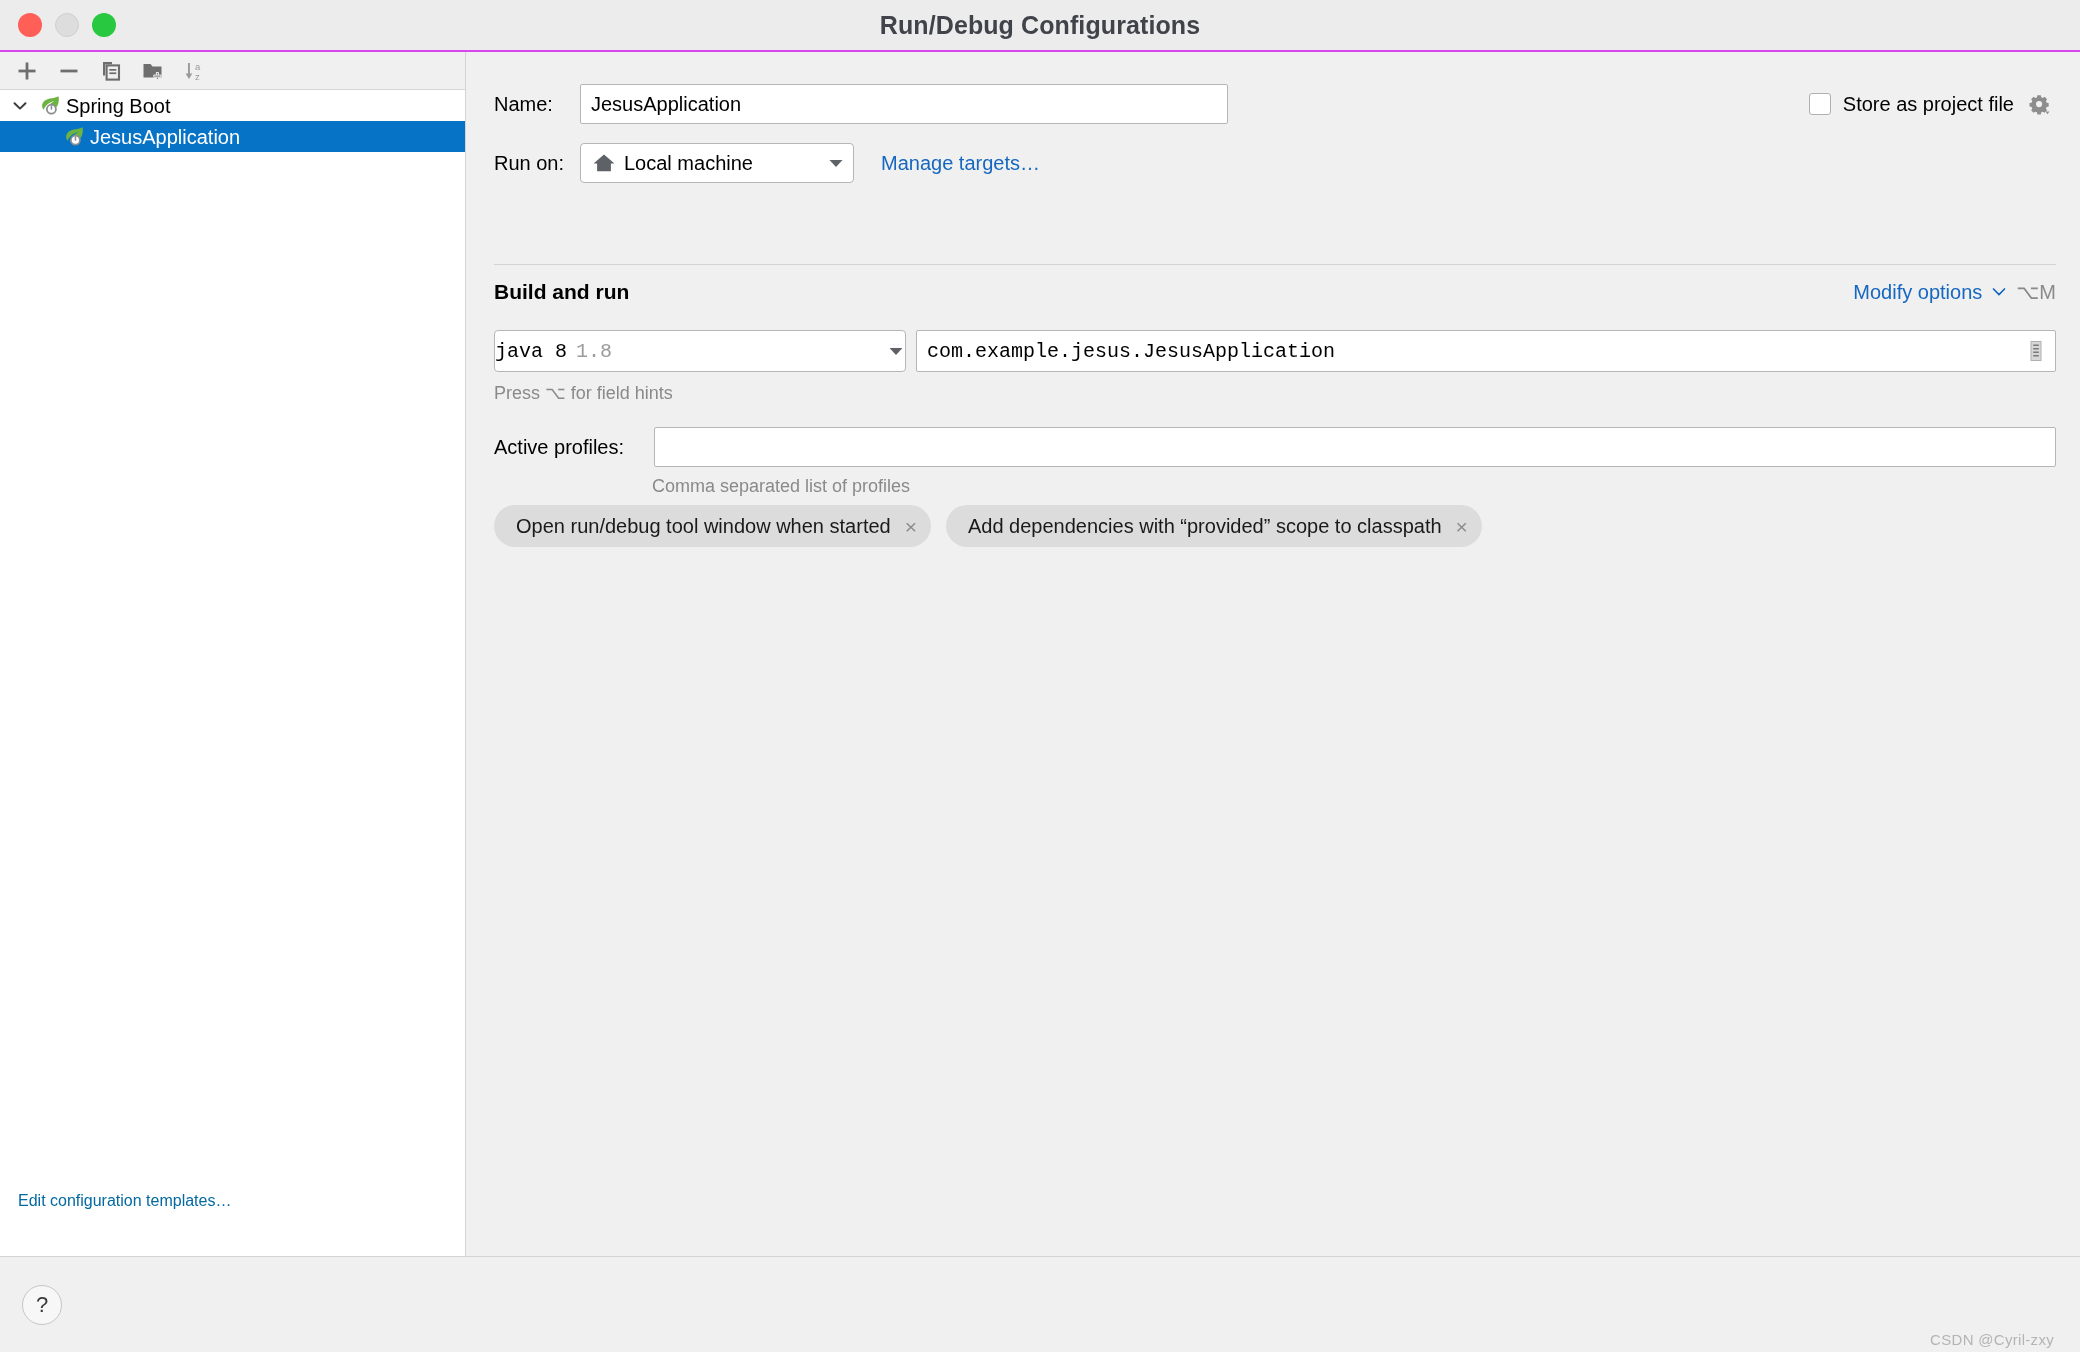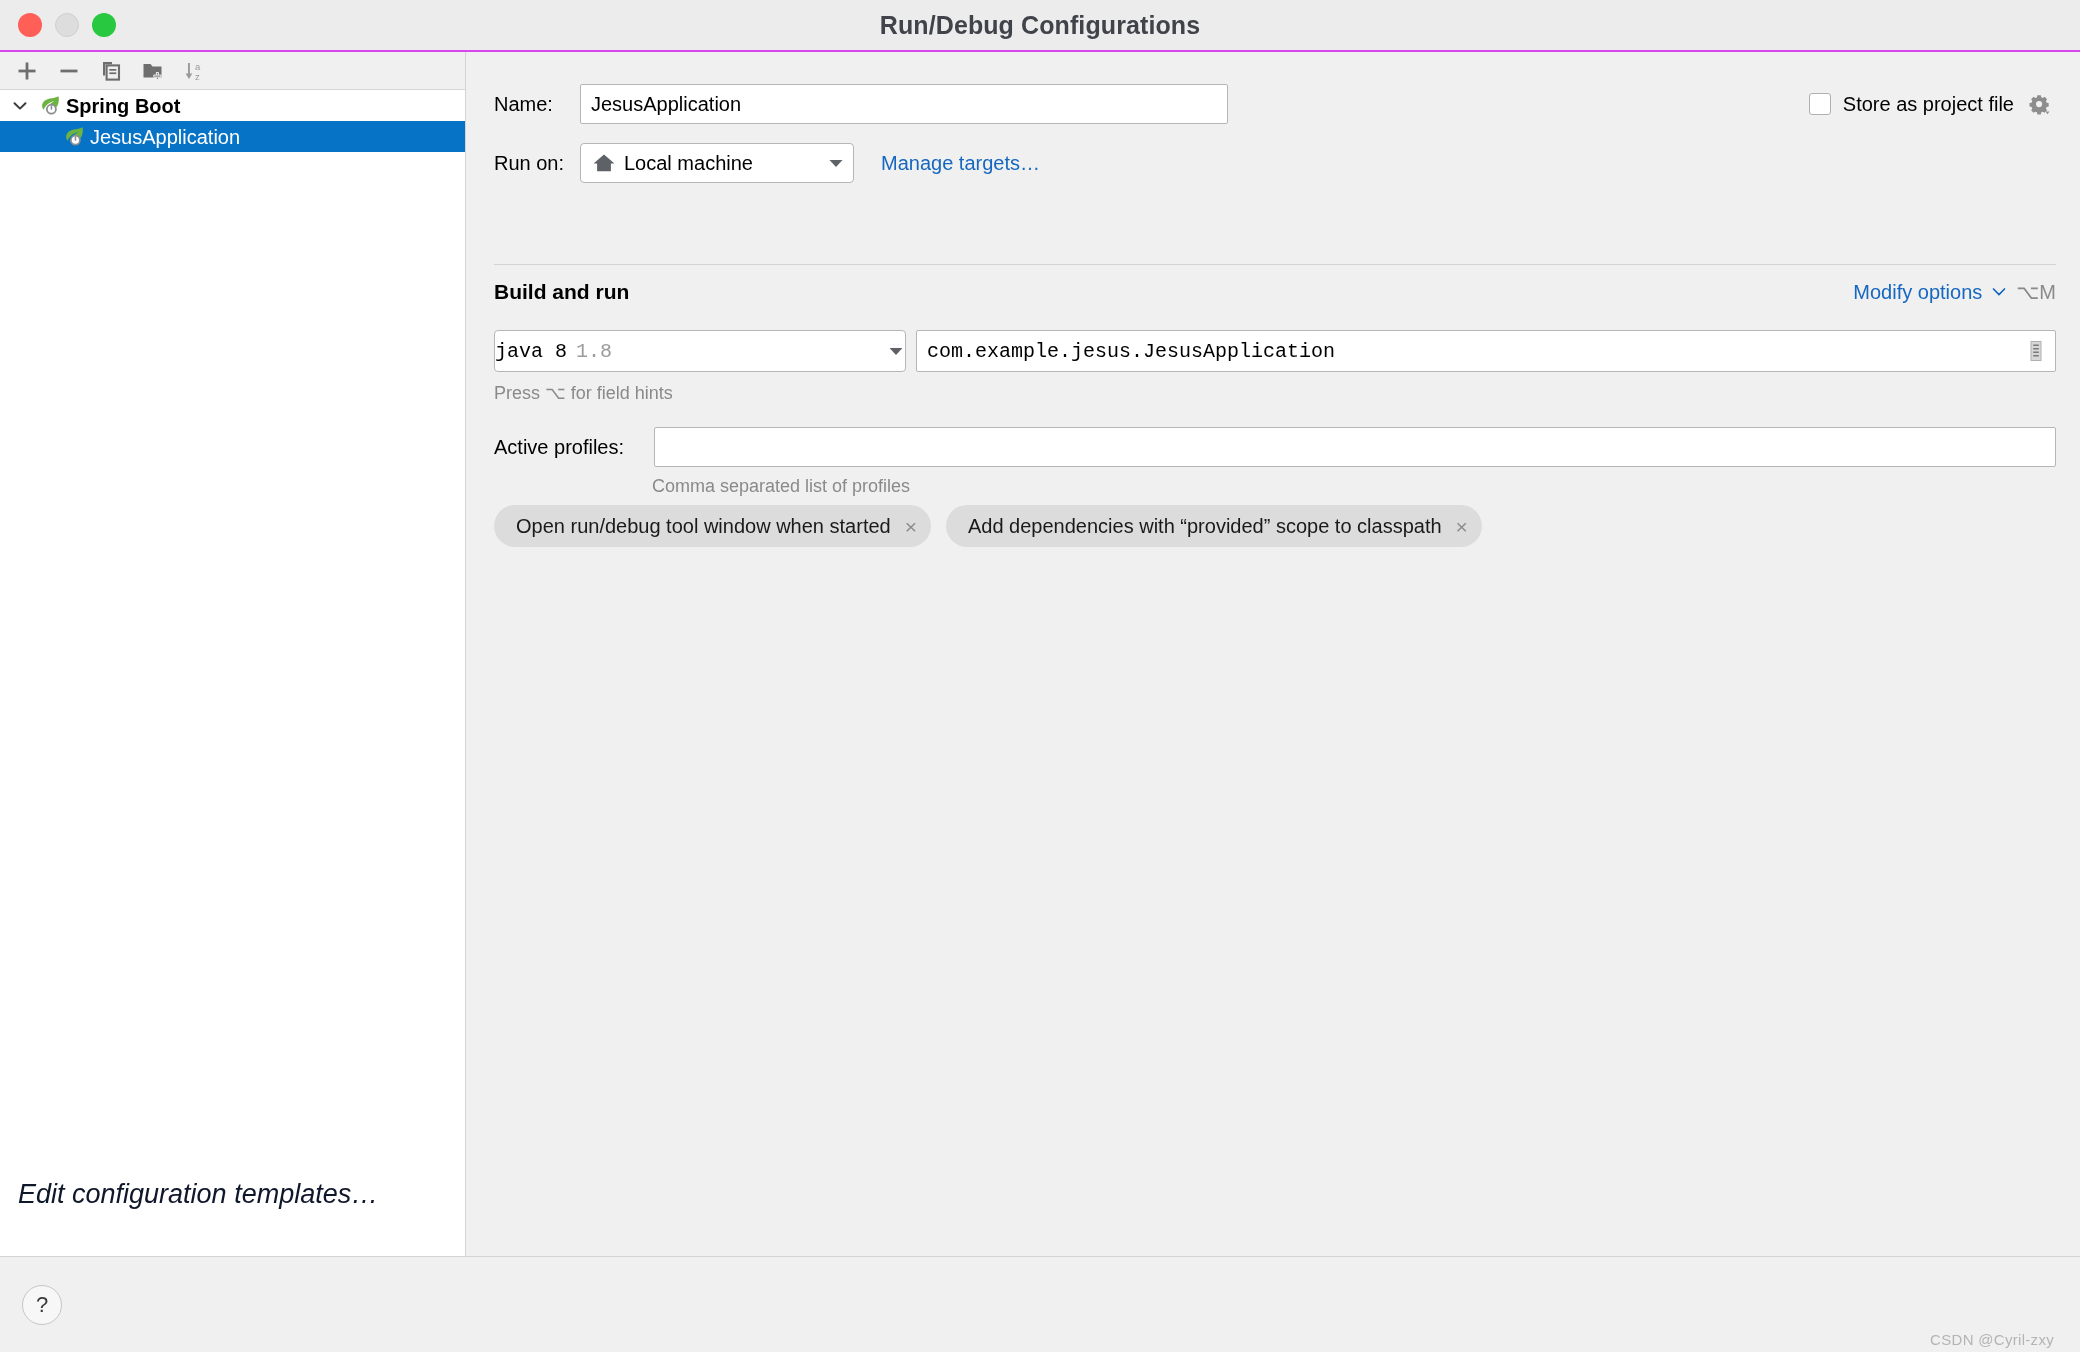--- a/index.html
+++ b/index.html
@@ -87,21 +87,21 @@
   }
   .tree-row {
     height: 31px;
     display: flex;
     align-items: center;
     padding-left: 8px;
     font-size: 20px;
     color: #000000;
     white-space: nowrap;
   }
-  .tree-row.group { font-weight: bold; }
+  .tree-row.group { font-weight: normal; }
   .tree-row.selected {
     background: #0773c7;
     color: #ffffff;
   }
   .tree-row.child { padding-left: 60px; }
   .chev {
     width: 24px; height: 24px;
     display: inline-flex; align-items: center; justify-content: center;
     margin-right: 4px;
     flex: 0 0 24px;
@@ -110,25 +110,24 @@
     width: 26px; height: 24px;
     margin-right: 4px;
     flex: 0 0 26px;
     display: inline-flex; align-items: center;
   }
   .tree-label { line-height: 1; }
 
   .edit-templates {
     position: absolute;
     left: 18px; bottom: 46px;
-    font-size: 27px;
-    color: #0f172a;
+    font-size: 16px;
+    color: #0369a1;
     cursor: default;
     white-space: nowrap;
-    font-style: italic;
   }
 
   
   .right {
     flex: 1 1 auto;
     background: #f0f0f0;
     position: relative;
     padding: 0;
     min-width: 0;
   }

